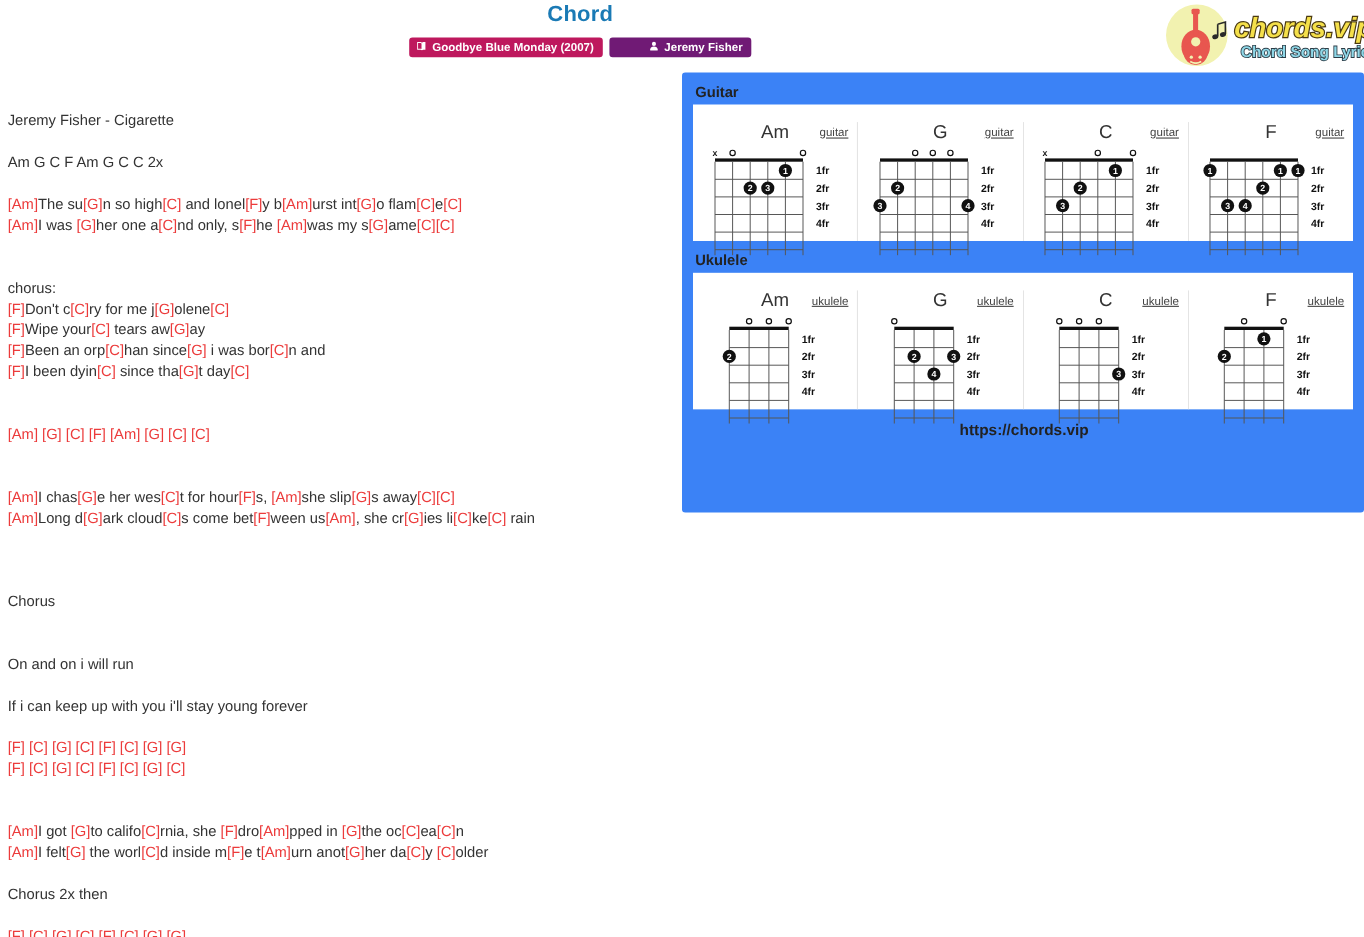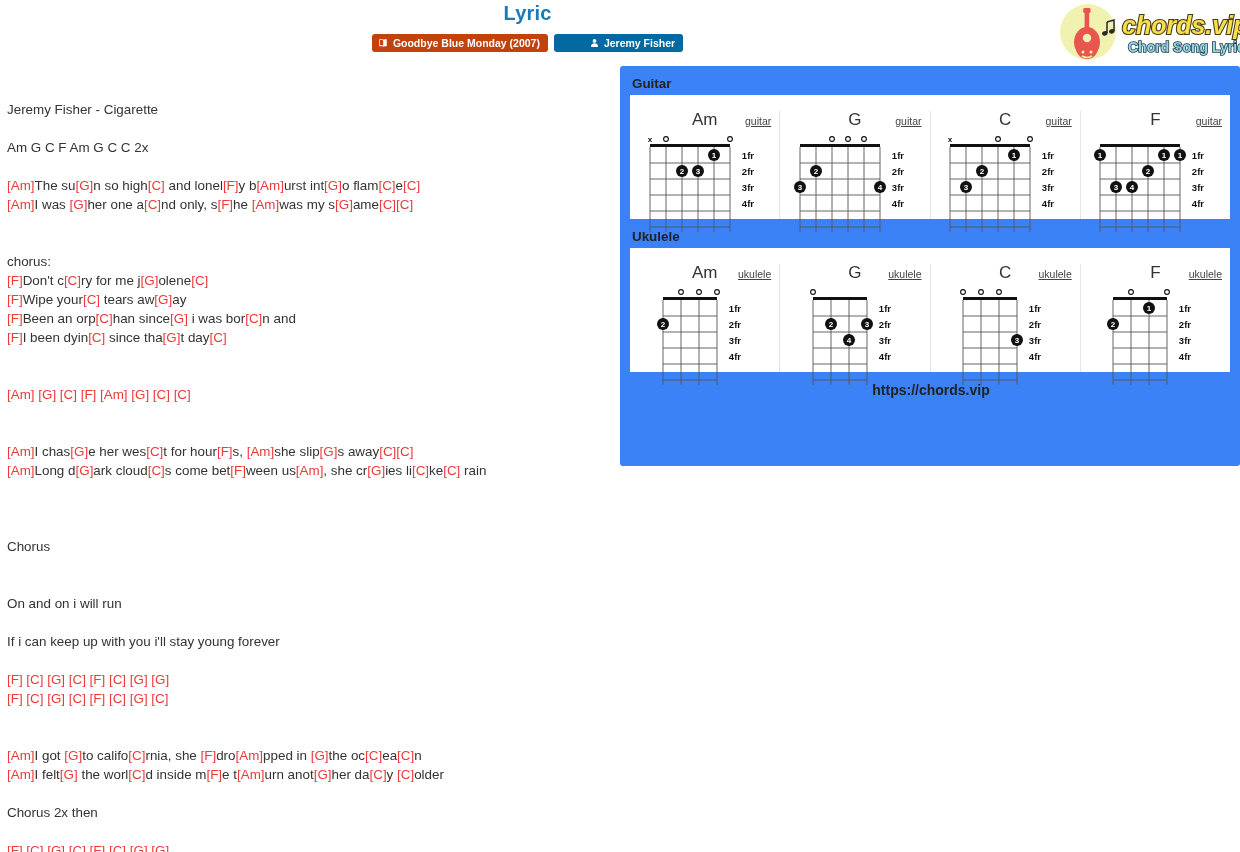--- a/index.html
+++ b/index.html
@@ -28,22 +28,22 @@
   .badge {
     display: inline-block; vertical-align: top;
     height: 18px; line-height: 18px;
     border-radius: 3px;
     color: #ffffff;
     font-size: 10.5px; font-weight: bold;
     padding: 0 8px 0 6px;
     margin: 0 3px;
     white-space: nowrap;
   }
-  .badge-album { background: #c2410c; }
-  .badge-artist { background: #0369a1; padding-left: 36px; }
+  .badge-album { background: #be185d; }
+  .badge-artist { background: #701a75; padding-left: 36px; }
   .badge .bicon {
     display: inline-block; vertical-align: middle;
     margin-right: 5px; position: relative; top: -1px;
   }
   .badge .bicon svg { display: block; }
 
   
   .logo {
     position: absolute; right: 0; top: 2px;
     width: 188px; height: 60px;
@@ -103,21 +103,21 @@
     margin-top: 10px; margin-left: 2px; text-align: center;
   }
 </style>
 </head>
 <body>
 
 <div id="page">
 
   <div class="header">
 
-    <div class="song-title">Lyric</div>
+    <div class="song-title">Chord</div>
 
     <div class="badges">
       <span class="badge badge-album">
         <span class="bicon">
           <svg width="10" height="10" viewBox="0 0 16 16" fill="#ffffff">
             <path d="M2 2h5c1 0 1.6.4 2 .9.4-.5 1-.9 2-.9h3v11h-3c-.8 0-1.4.3-2 .9-.6-.6-1.2-.9-2-.9H2V2zm1.3 1.3v8.4H7c.5 0 1 .1 1.3.3V4.2c-.3-.5-.7-.9-1.3-.9H3.3z"></path>
           </svg>
         </span><span>Goodbye Blue Monday (2007)</span>
       </span><span class="badge badge-artist">
         <span class="bicon">

